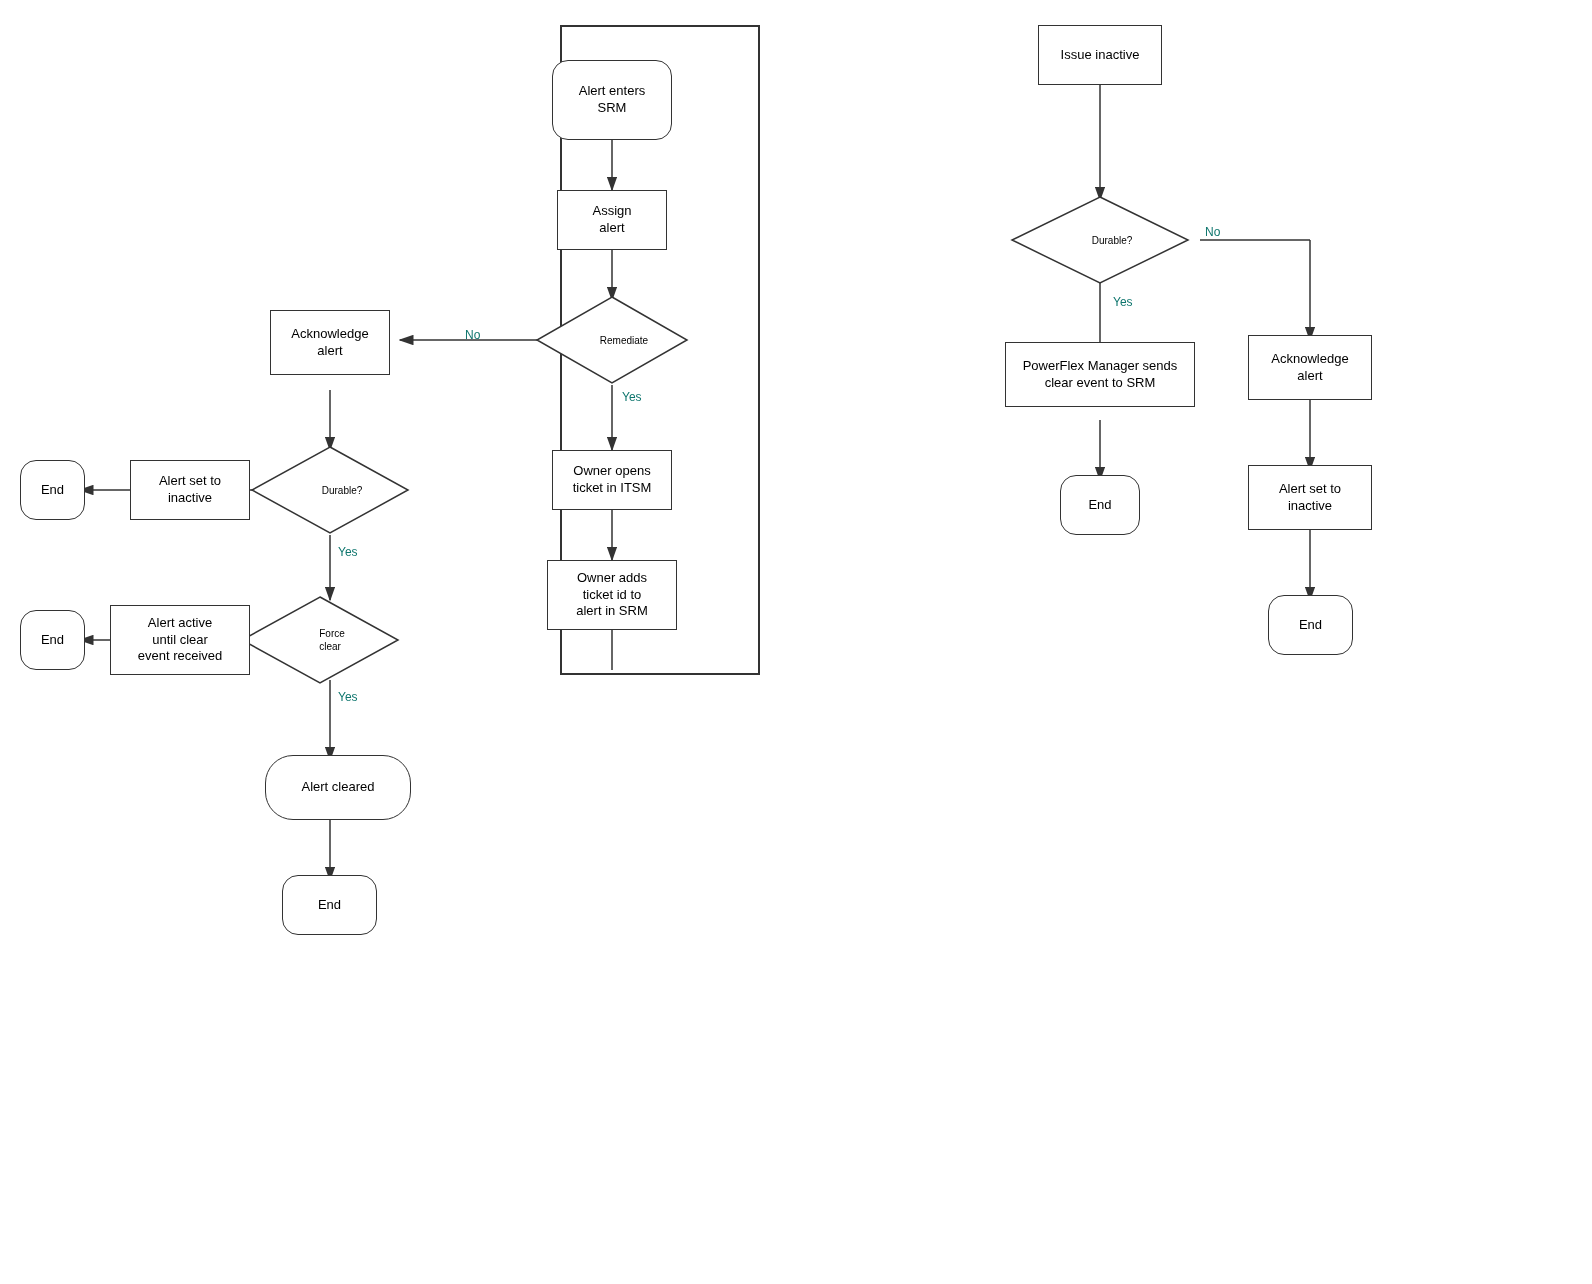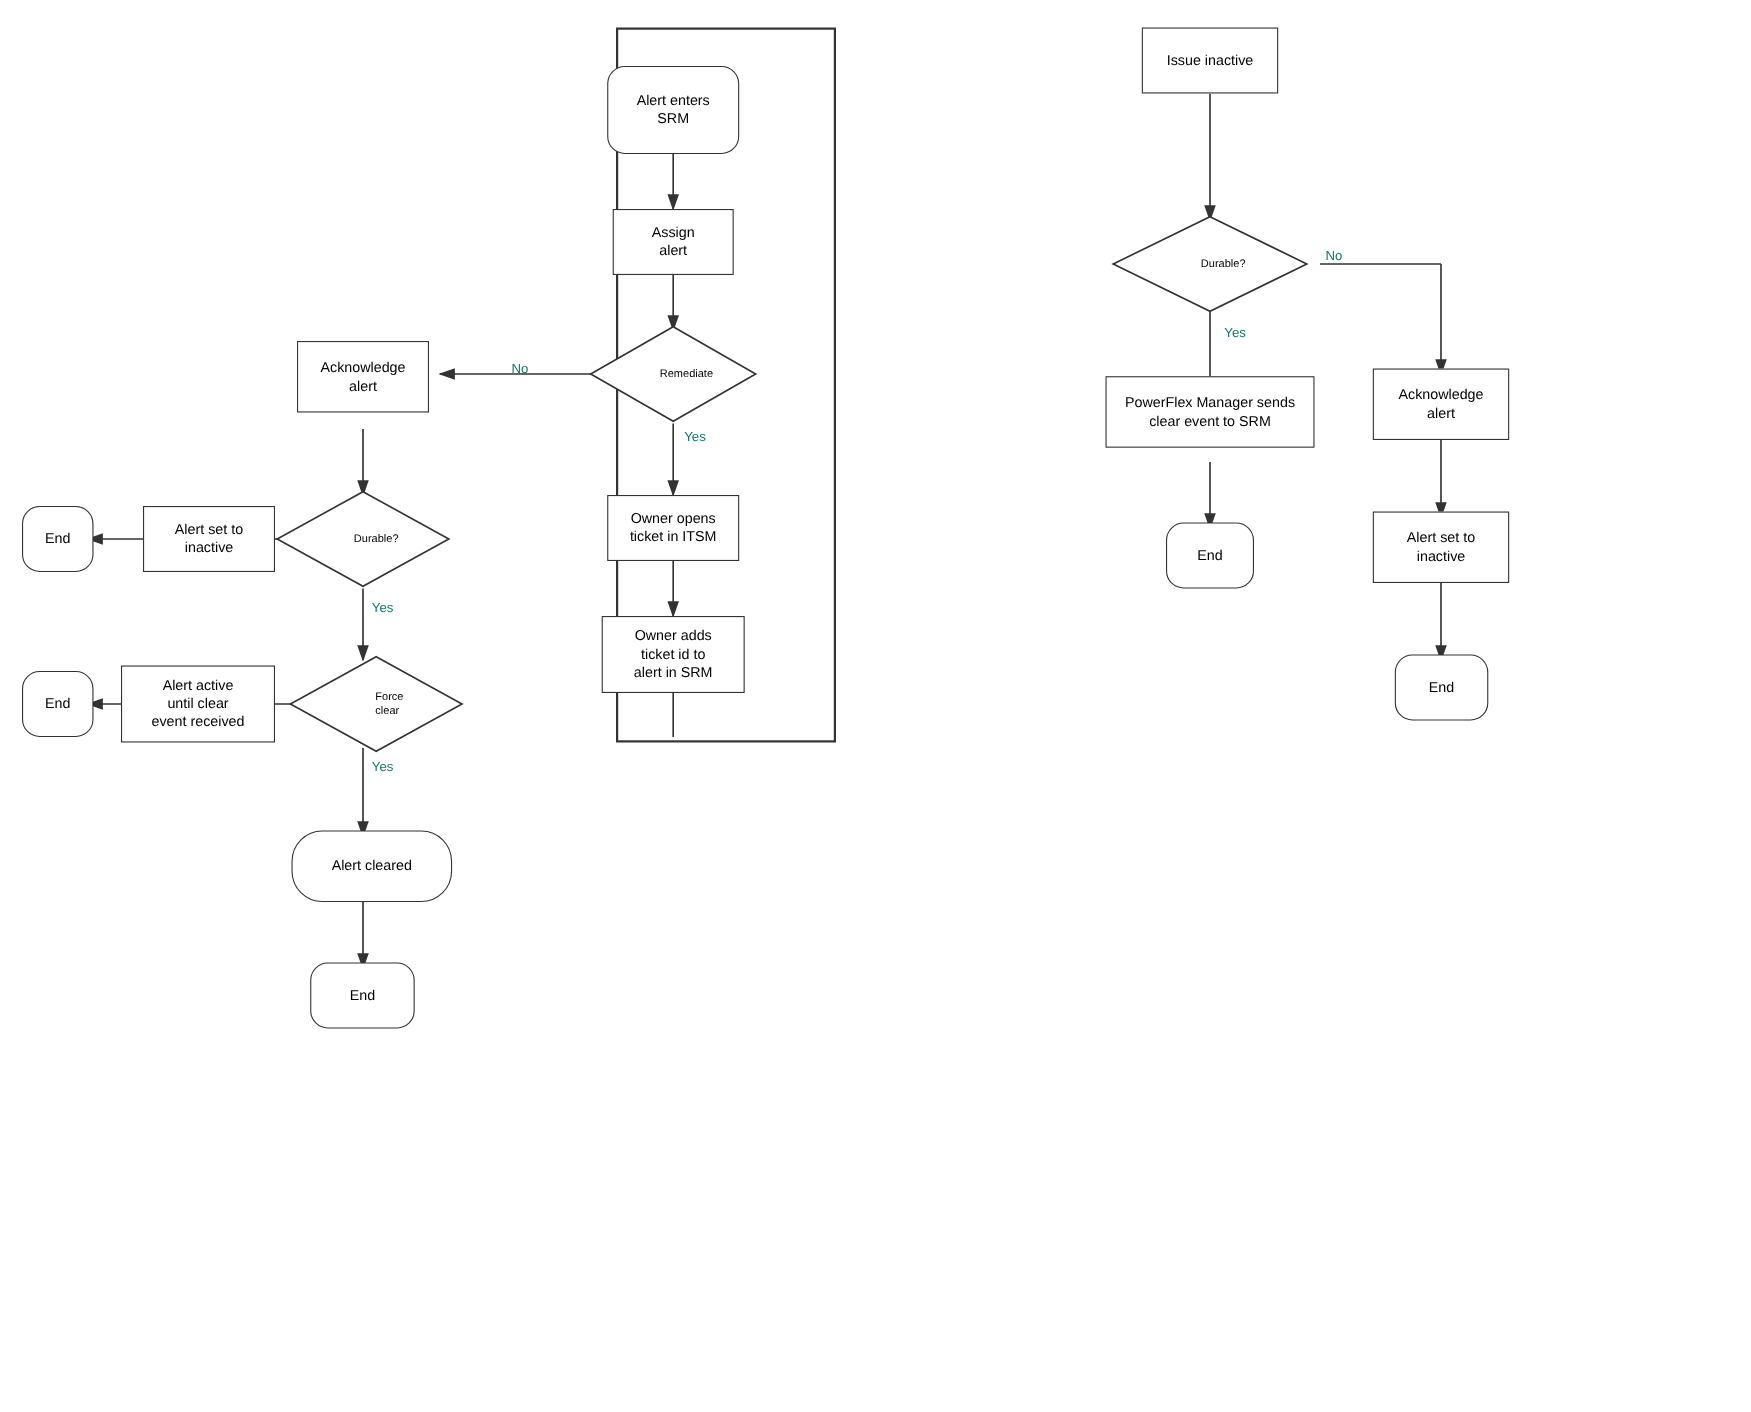--- a/index.html
+++ b/index.html
@@ -175,21 +175,21 @@
   <div class="label-text" style="left: 338px; top: 545px;">Yes</div>
 
   <div class="shape rect" style="left: 130px; top: 460px; width: 120px; height: 60px;">
     <span>Alert set to<br>inactive</span>
   </div>
 
   <div class="shape rounded" style="left: 20px; top: 460px; width: 65px; height: 60px;">
     <span>End</span>
   </div>
 
-  <div class="shape diamond" style="left: 262px; top: 595px; width: 160px; height: 90px;">
+  <div class="shape diamond" style="left: 240px; top: 595px; width: 160px; height: 90px;">
     <svg viewBox="0 0 160 90" preserveAspectRatio="none">
       <polygon points="80,2 158,45 80,88 2,45" fill="white" stroke="#333" stroke-width="1.5"></polygon>
     </svg>
     <span class="diamond-label">Force<br>clear</span>
   </div>
 
   <div class="label-text" style="left: 218px; top: 630px;">No</div>
 
   <div class="label-text" style="left: 338px; top: 690px;">Yes</div>
 

